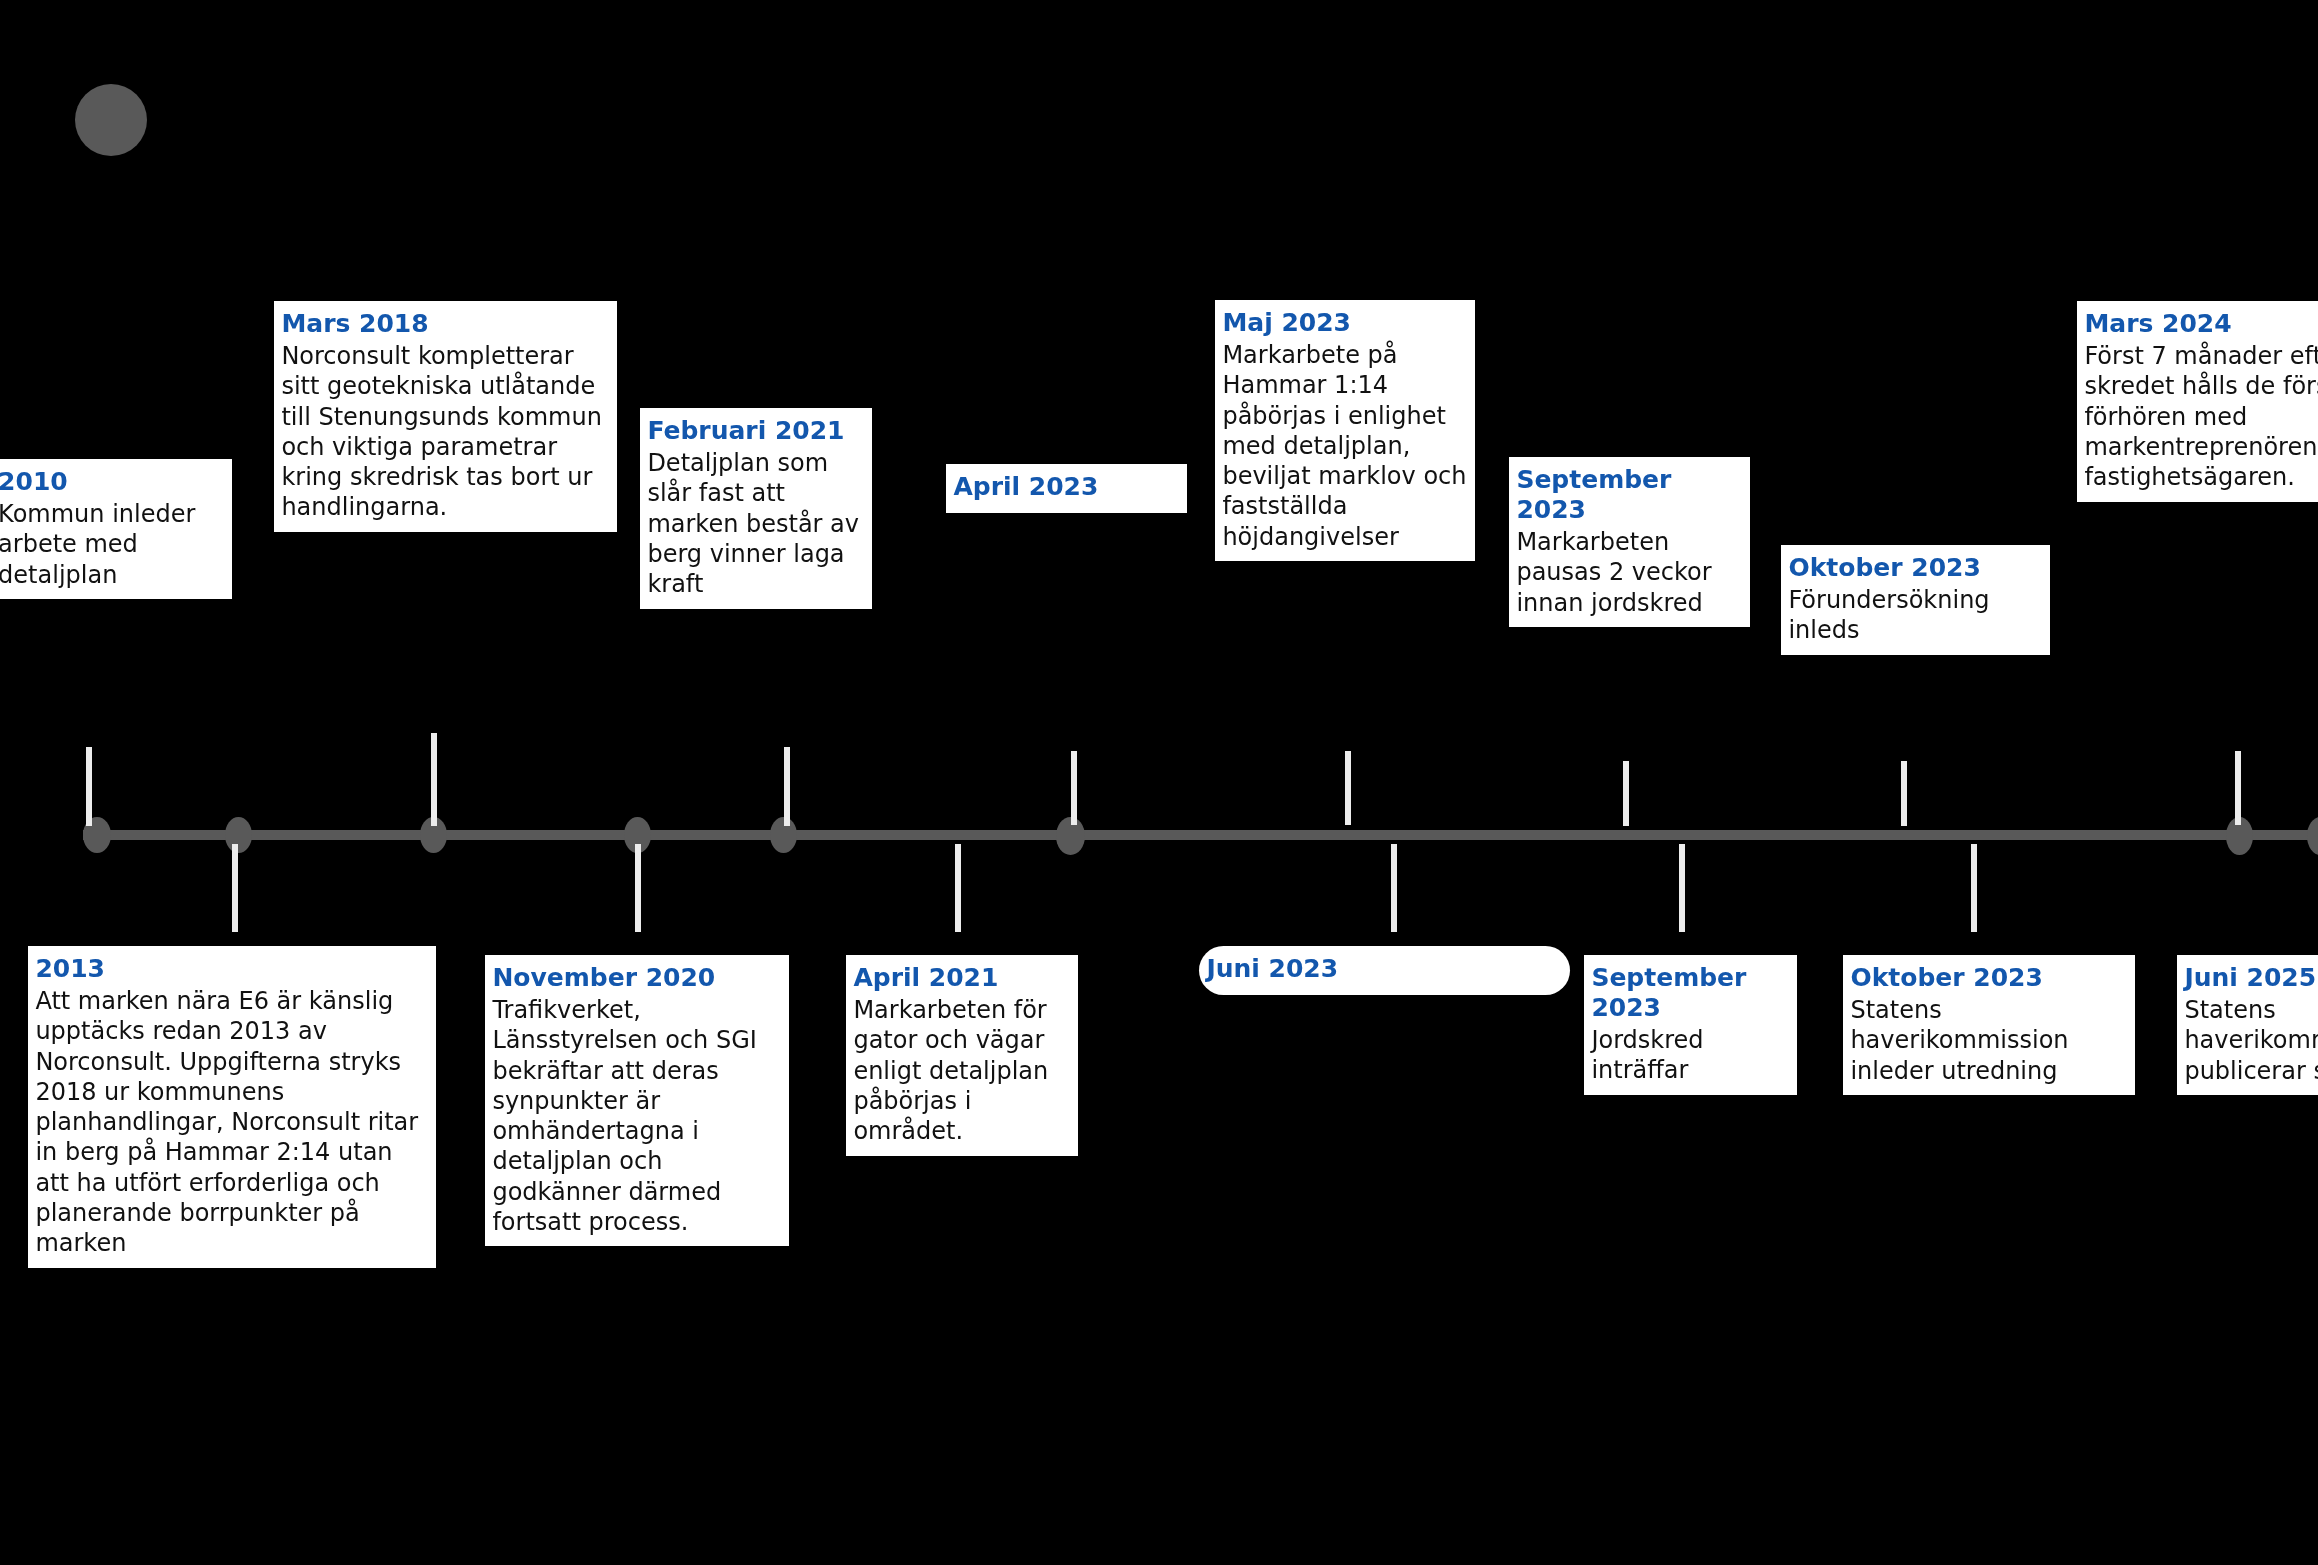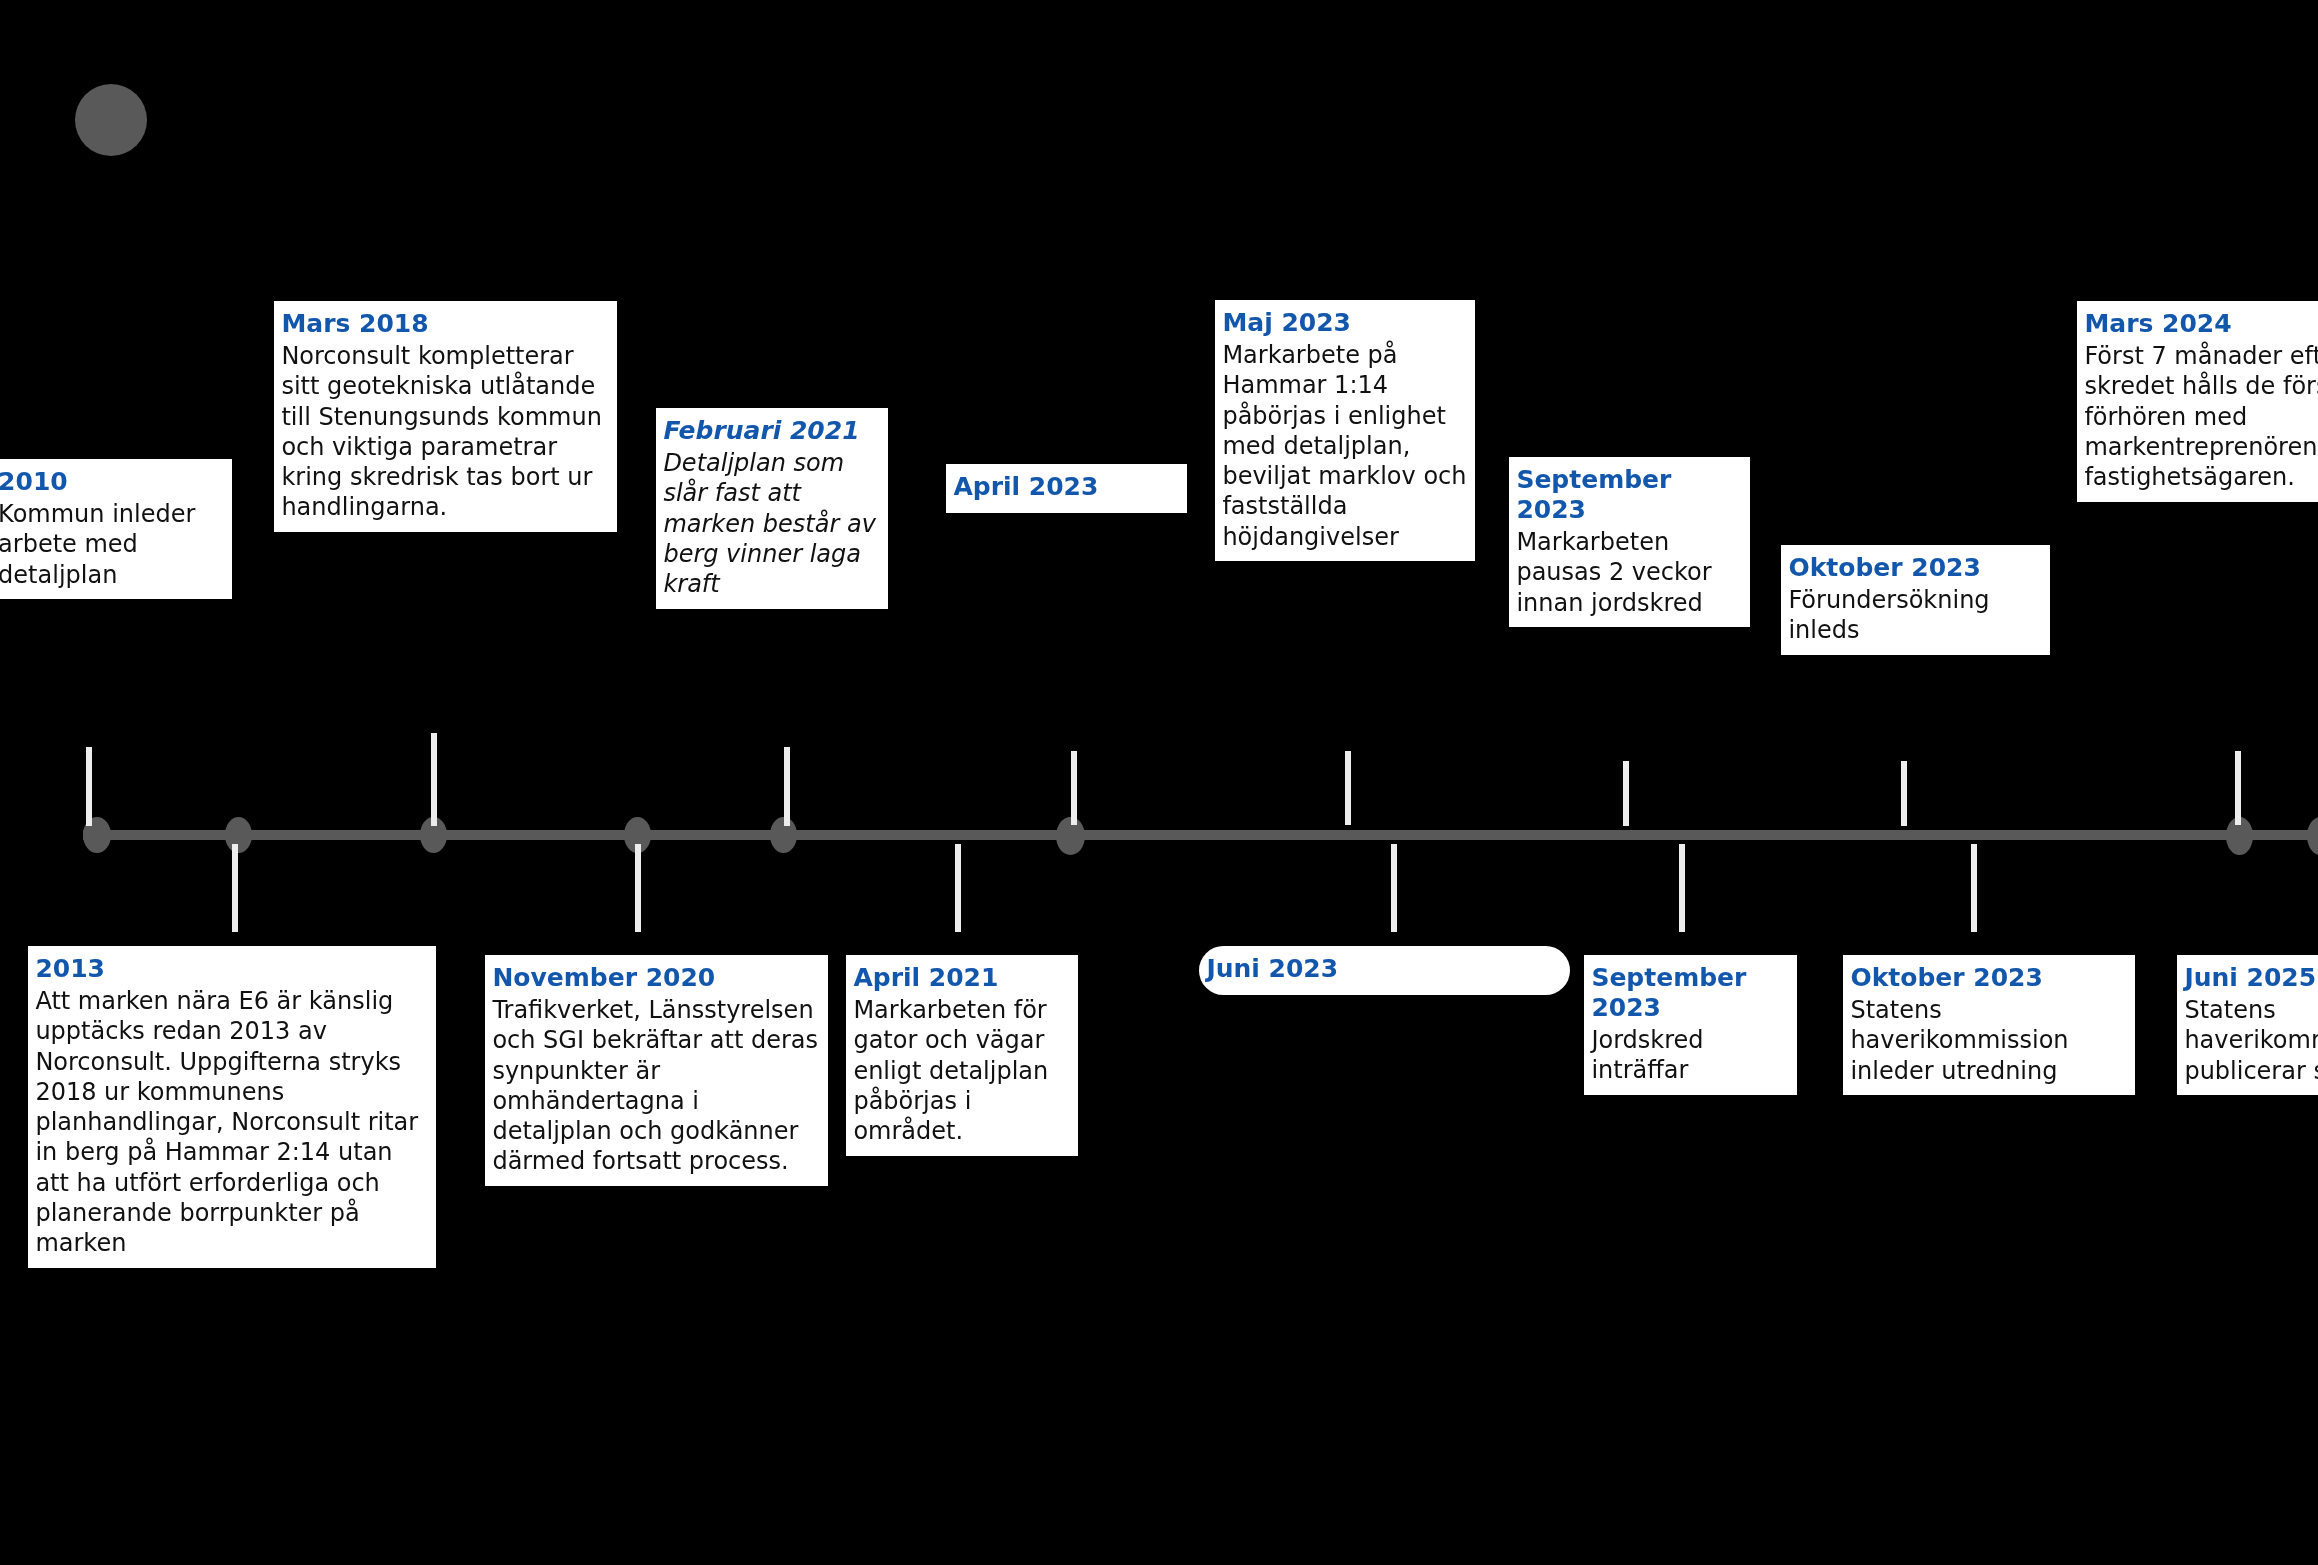--- a/index.html
+++ b/index.html
@@ -70,21 +70,21 @@
   <div class="card" style="left:-9.3px;top:459px;width:241px;">
     <span class="date">2010</span>
     <span class="body">Kommun inleder arbete med detaljplan</span>
   </div>
 
   <div class="card" style="left:274px;top:301px;width:343px;">
     <span class="date">Mars 2018</span>
     <span class="body">Norconsult kompletterar sitt geotekniska utlåtande till Stenungsunds kommun och viktiga parametrar kring skredrisk tas bort ur handlingarna.</span>
   </div>
 
-  <div class="card" style="left:656px;top:408px;width:232px;font-style:italic;">
+  <div class="card" style="left:640px;top:408px;width:232px;">
     <span class="date">Februari 2021</span>
     <span class="body">Detaljplan som slår fast att marken består av berg vinner laga kraft</span>
   </div>
 
   <div class="card" style="left:946px;top:464px;width:241px;">
     <span class="date">April 2023</span>
   </div>
 
   <div class="card" style="left:1215px;top:288px;width:260px;margin-top:12px;">
     <span class="date">Maj 2023</span>
@@ -104,21 +104,21 @@
   <div class="card" style="left:2077px;top:301px;width:306px;">
     <span class="date">Mars 2024</span>
     <span class="body">Först 7 månader efter skredet hålls de första förhören med markentreprenören och fastighetsägaren.</span>
   </div>
 
   <div class="card" style="left:28px;top:946px;width:408px;">
     <span class="date">2013</span>
     <span class="body">Att marken nära E6 är känslig upptäcks redan 2013 av Norconsult. Uppgifterna stryks 2018 ur kommunens planhandlingar, Norconsult ritar in berg på Hammar 2:14 utan att ha utfört erforderliga och planerande borrpunkter på marken</span>
   </div>
 
-  <div class="card" style="left:485px;top:955px;width:343px;">
+  <div class="card" style="left:485px;top:955px;width:304px;">
     <span class="date">November 2020</span>
     <span class="body">Trafikverket, Länsstyrelsen och SGI bekräftar att deras synpunkter är omhändertagna i detaljplan och godkänner därmed fortsatt process.</span>
   </div>
 
   <div class="card" style="left:846px;top:955px;width:232px;">
     <span class="date">April 2021</span>
     <span class="body">Markarbeten för gator och vägar enligt detaljplan påbörjas i området.</span>
   </div>
 
   <div class="card" style="left:1199px;top:946px;width:371px;border-radius:31px;">

